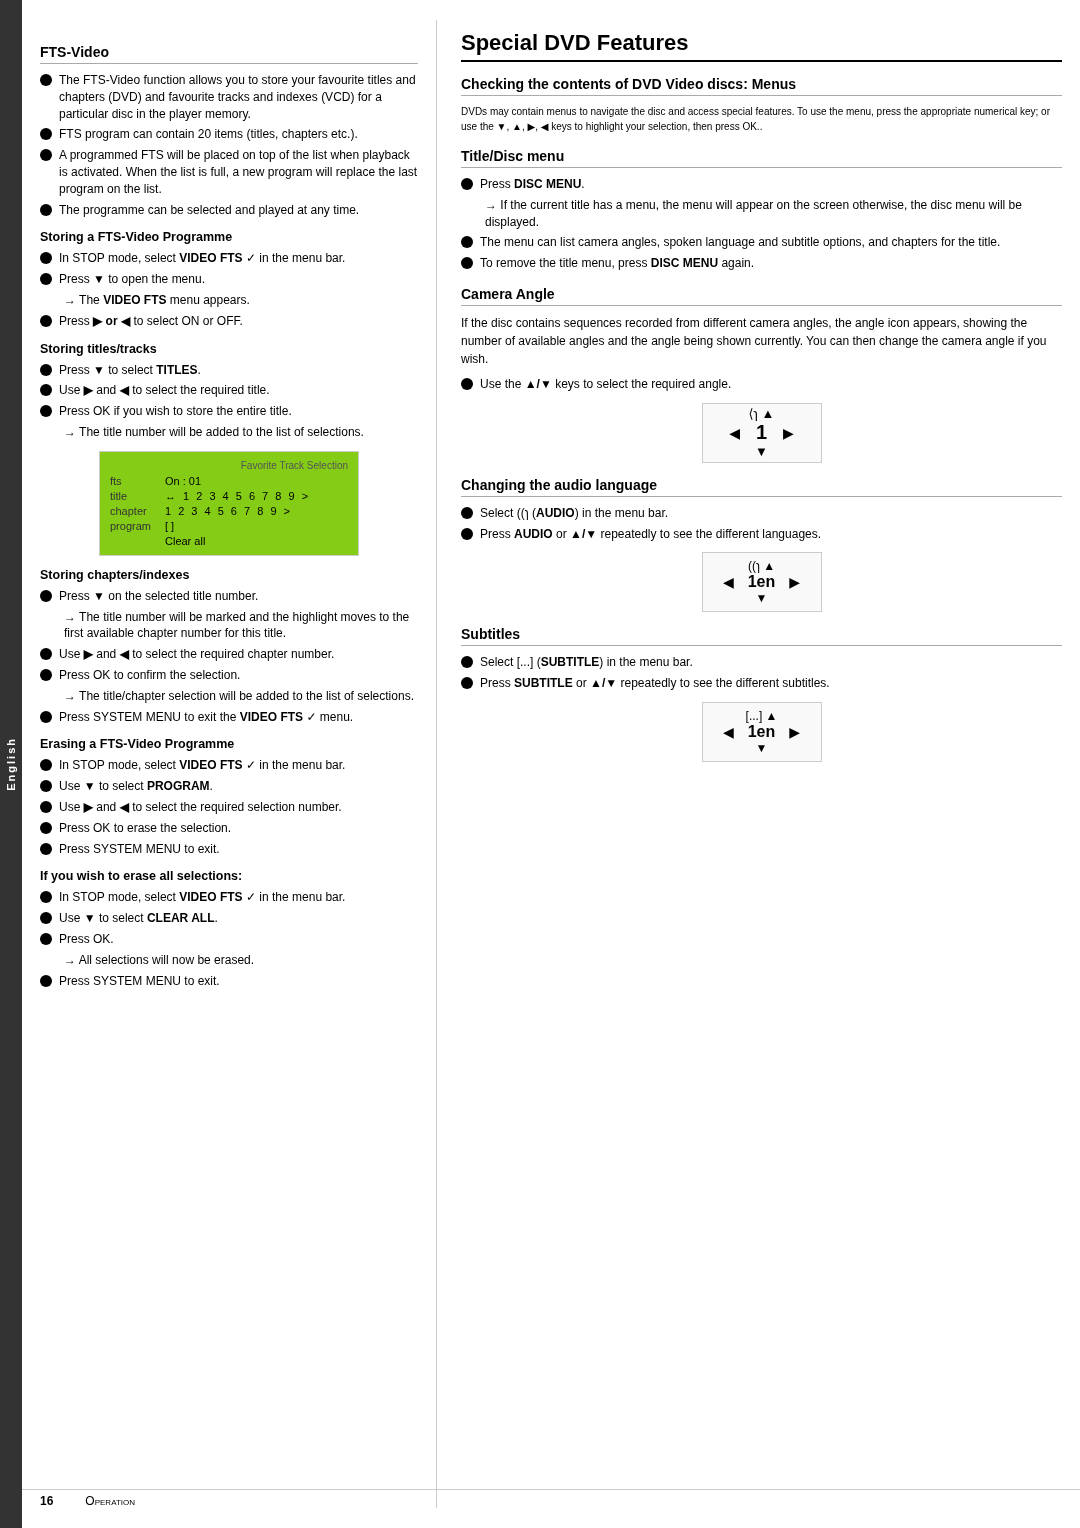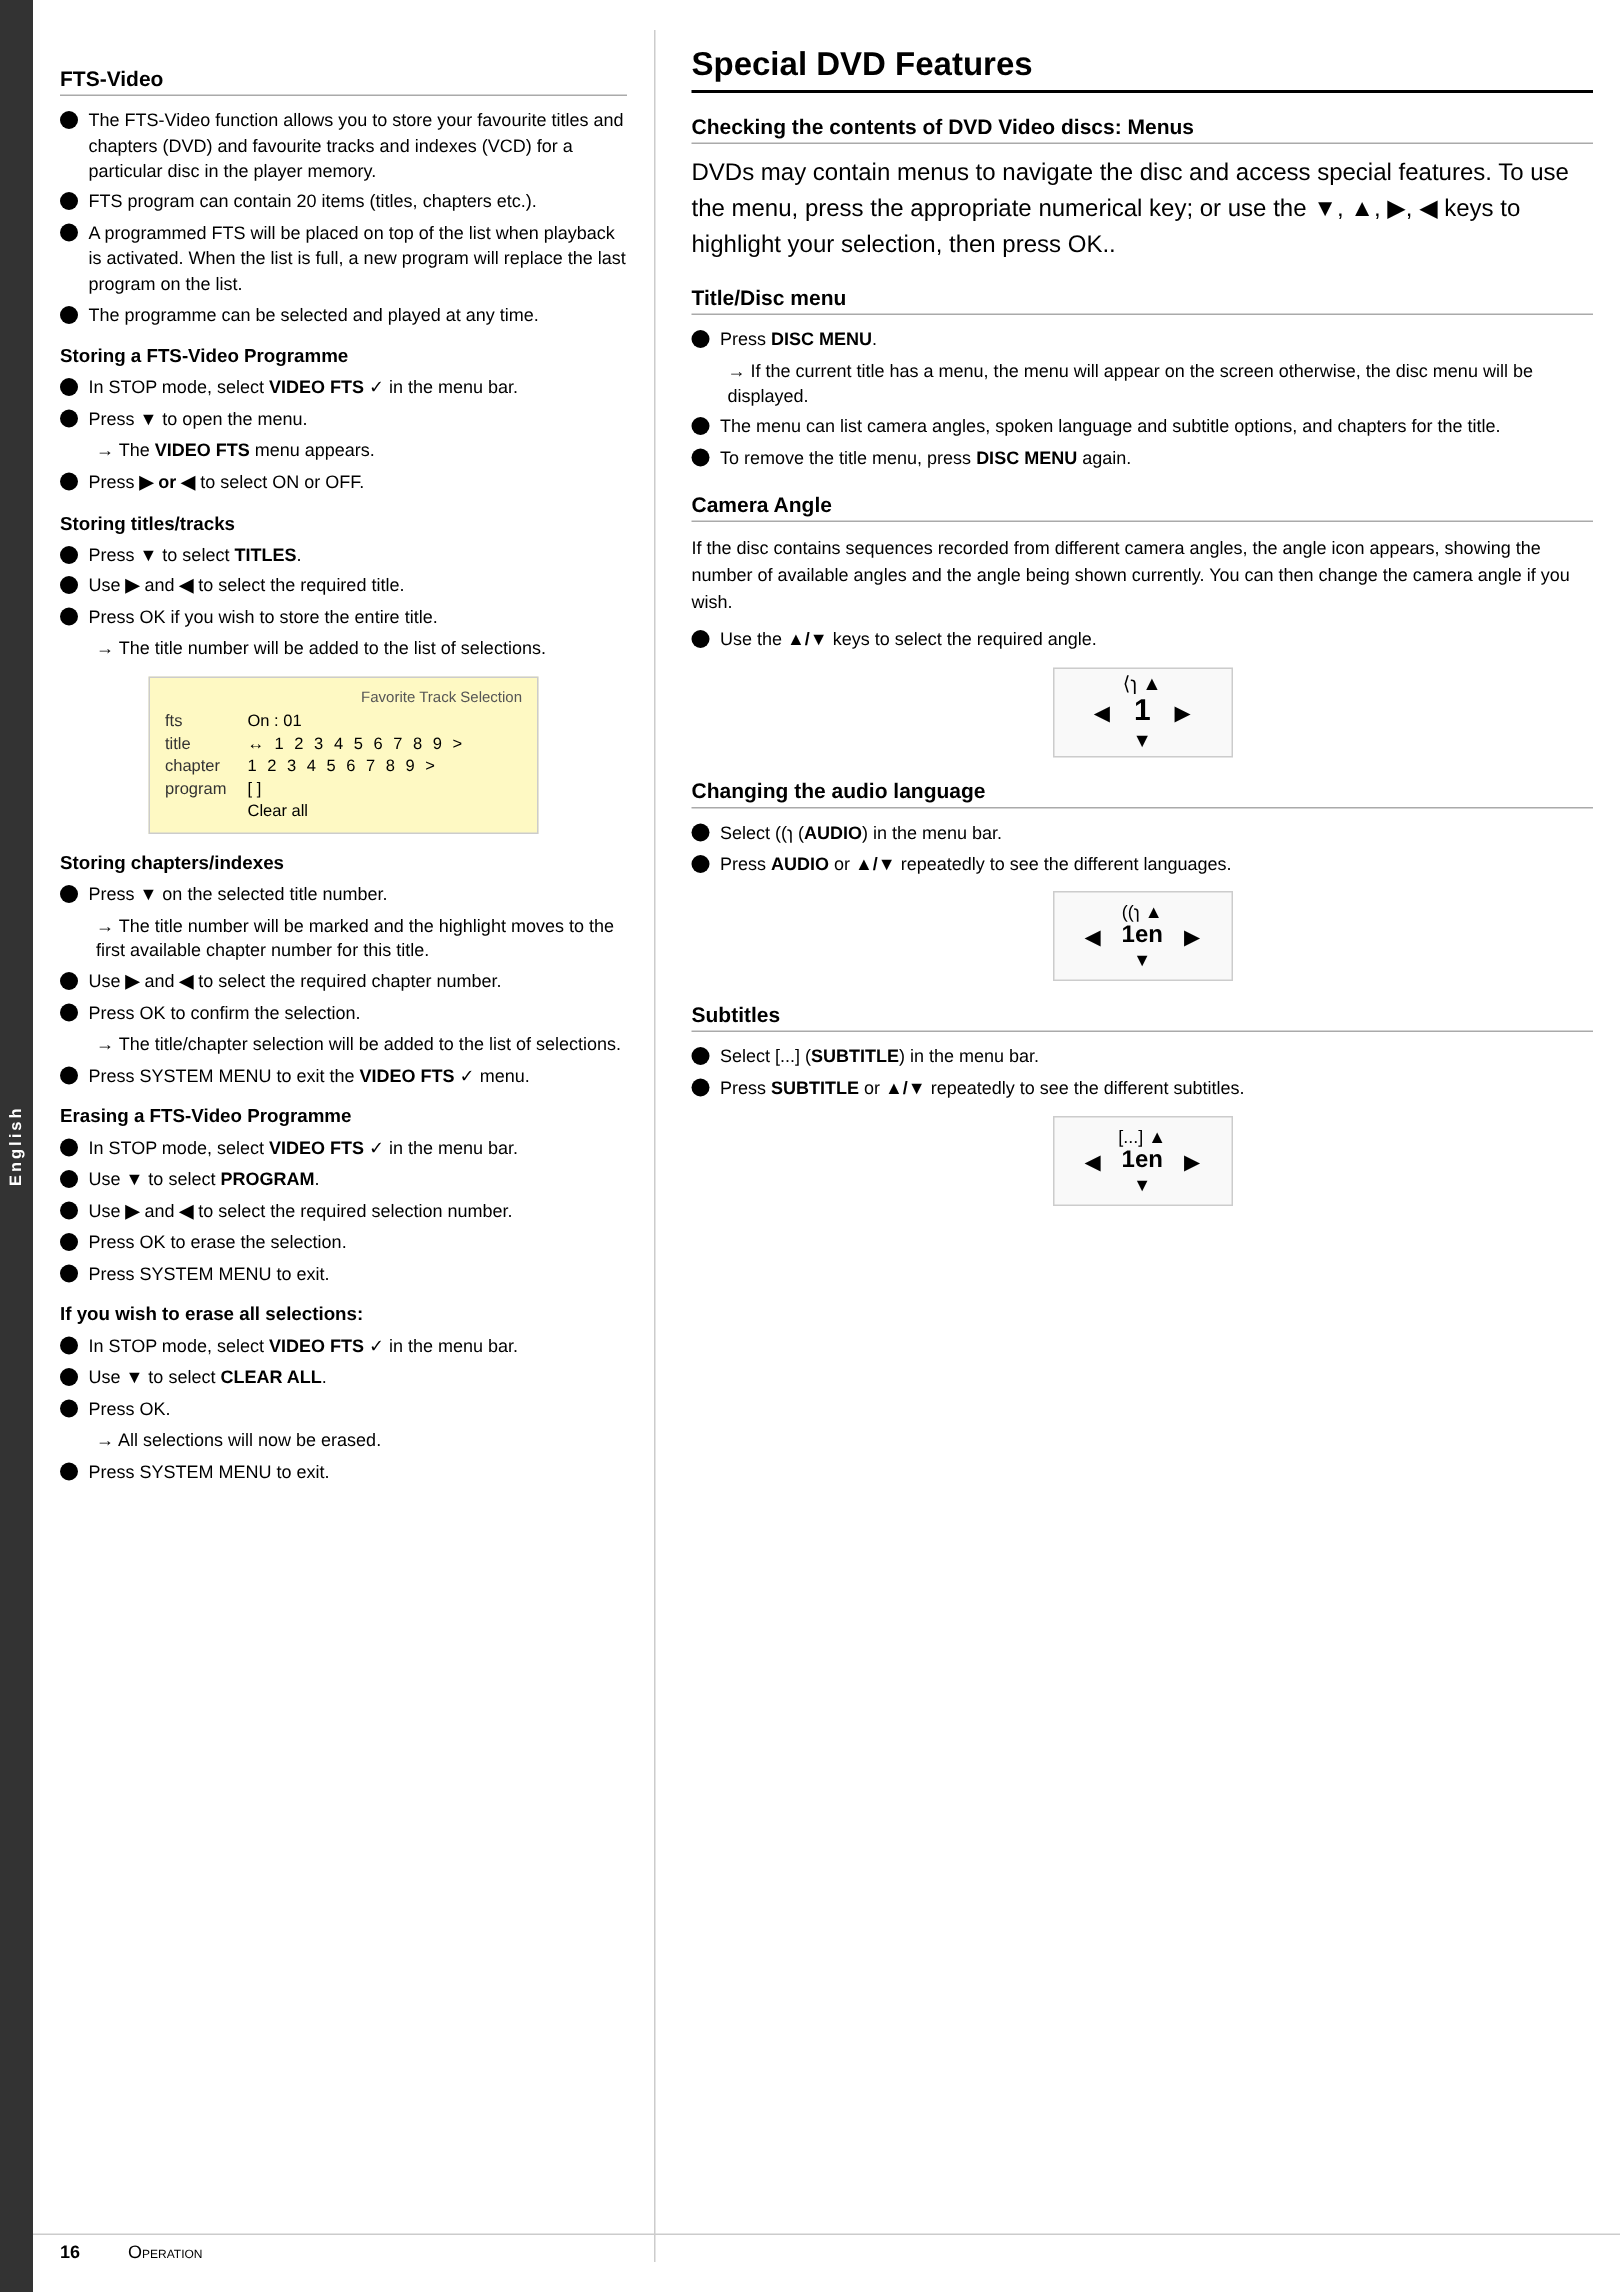--- a/index.html
+++ b/index.html
@@ -91,21 +91,21 @@
     ul.bullet-list li .arrow-indent {
       margin-left: 12px;
       display: block;
     }
     .fts-image-container {
       margin: 10px auto;
       border: 1px solid #ccc;
       width: 260px;
       padding: 8px 10px;
       font-size: 11px;
-      background: #fef9c3;
+      background: #84cc16;
     }
     .fts-image-title {
       text-align: right;
       font-size: 10px;
       color: #555;
       margin-bottom: 4px;
     }
     .fts-row {
       display: flex;
       align-items: center;
@@ -363,21 +363,21 @@
           </li>
       </ul>
 
     </div>
 
     <div class="right-column">
 
       <h1 class="section-title">Special DVD Features</h1>
 
       <h2 class="subsection-title">Checking the contents of DVD Video discs: Menus</h2>
-      <p style="font-size:16px;line-height:1.5;margin-bottom:12px;">DVDs may contain menus to navigate the disc and access special features. To use the menu, press the appropriate numerical key; or use the ▼, ▲, ▶, ◀ keys to highlight your selection, then press OK..</p>
+      <p style="font-size:10px;line-height:1.5;margin-bottom:12px;">DVDs may contain menus to navigate the disc and access special features. To use the menu, press the appropriate numerical key; or use the ▼, ▲, ▶, ◀ keys to highlight your selection, then press OK..</p>
 
       <h2 class="subsection-title">Title/Disc menu</h2>
       <ul class="bullet-list">
         <li>
             <span class="bullet"></span>
             <span>Press <strong>DISC MENU</strong>.</span>
           </li>
         <li>
             <span style="width:12px;flex-shrink:0;display:inline-block;"></span>
             <span class="arrow-indent">→ If the current title has a menu, the menu will appear on the screen otherwise, the disc menu will be displayed.</span>

